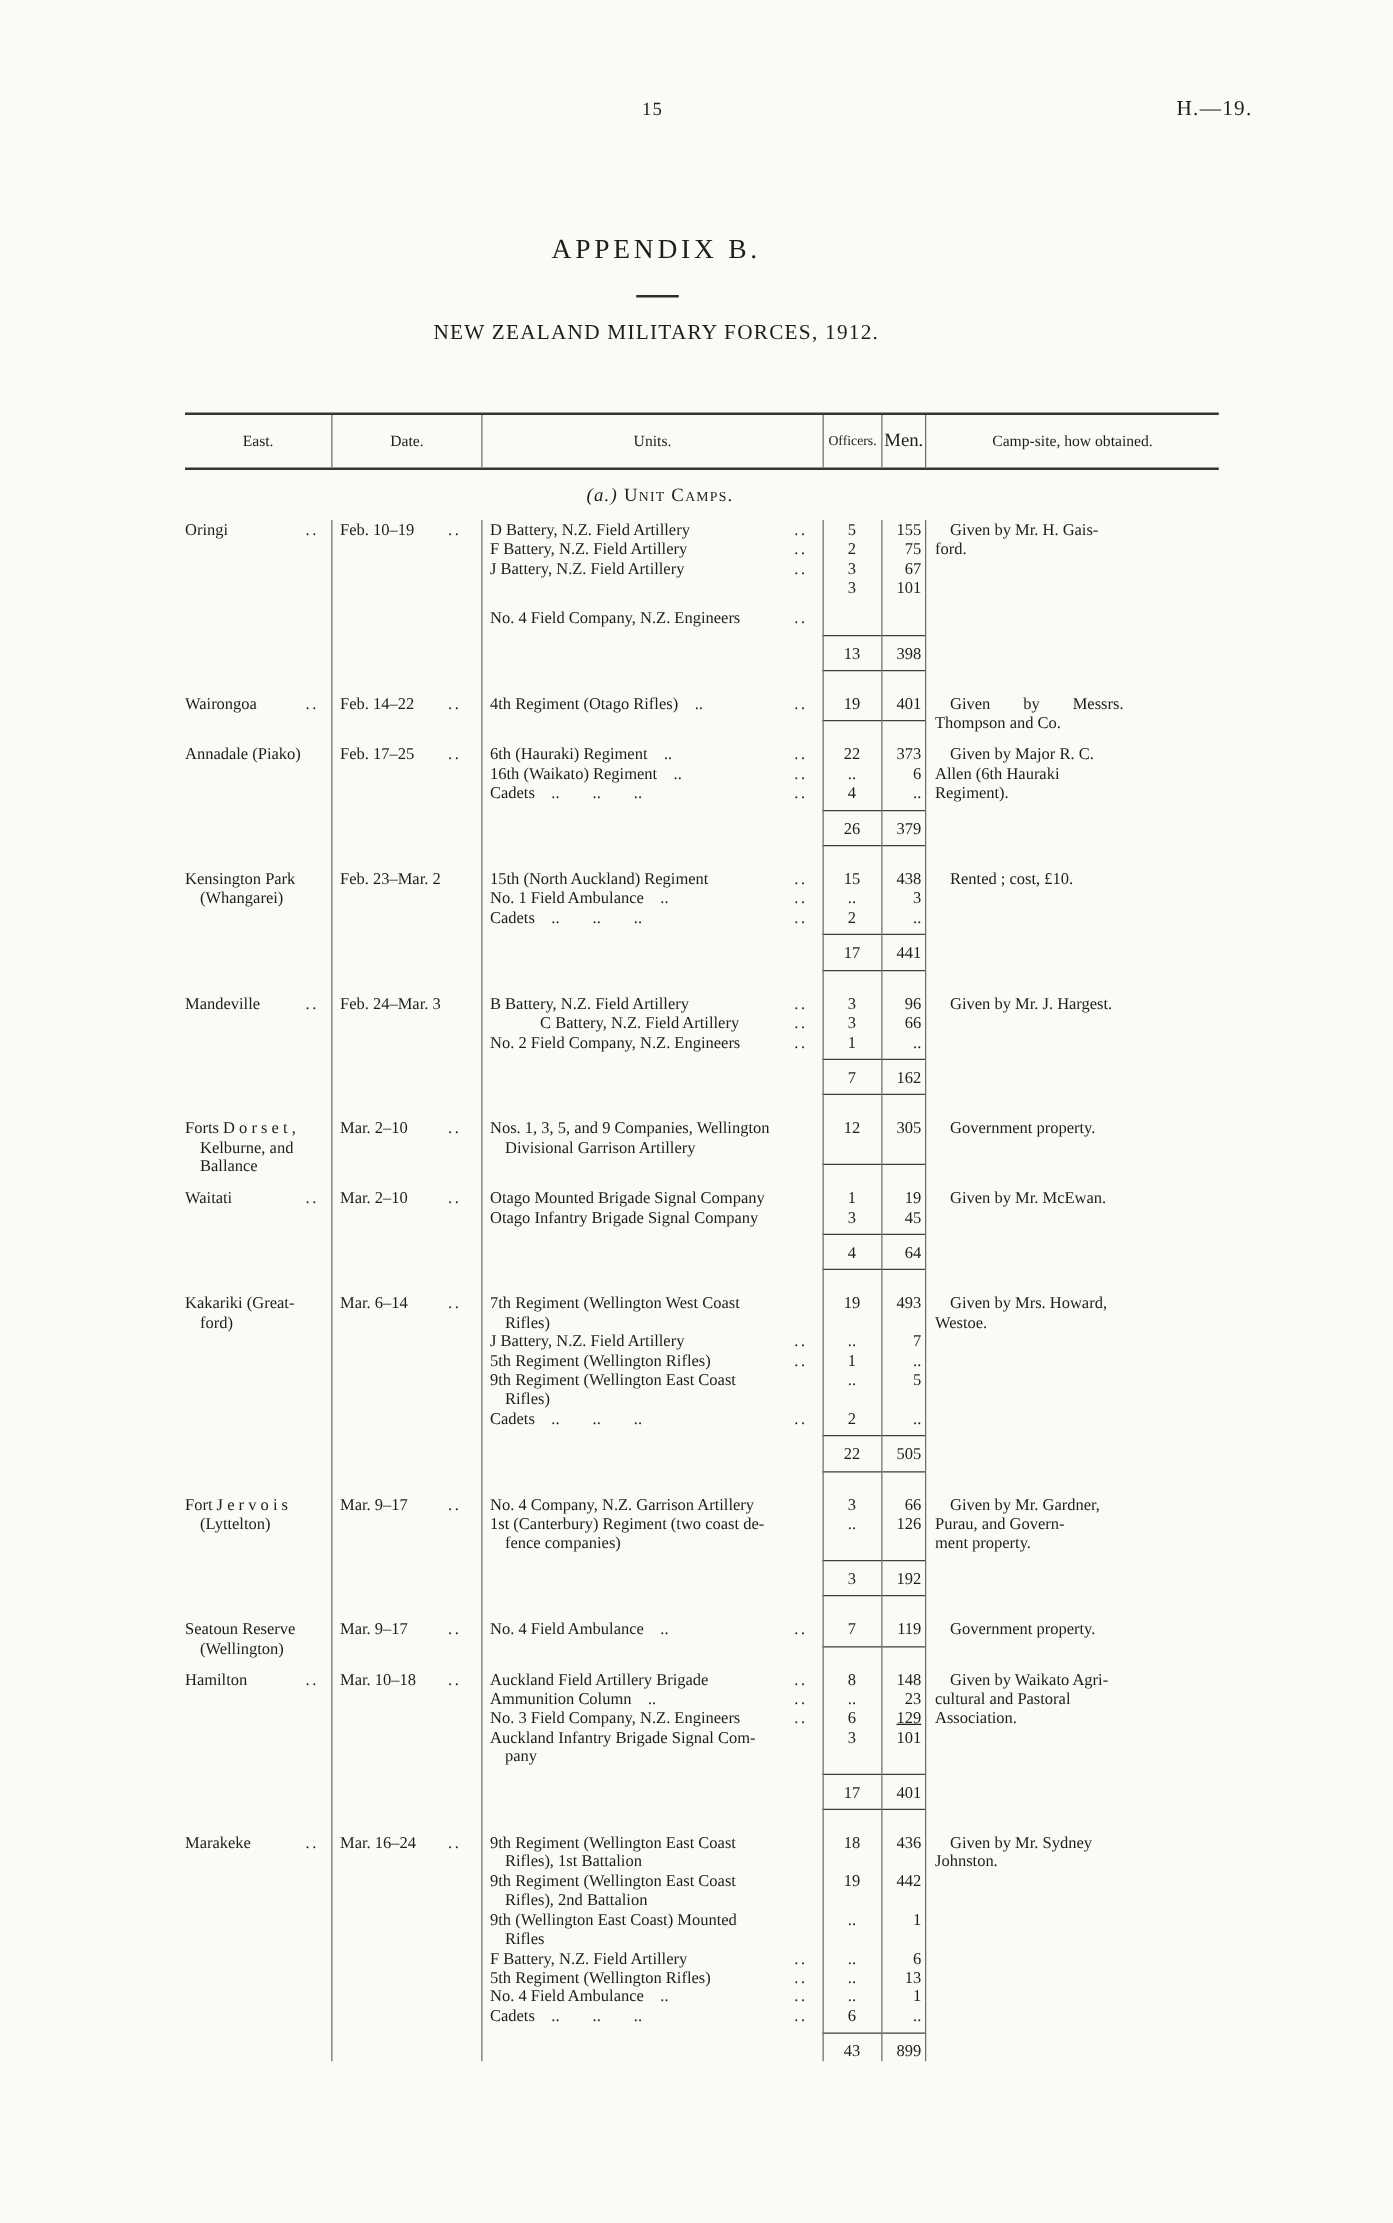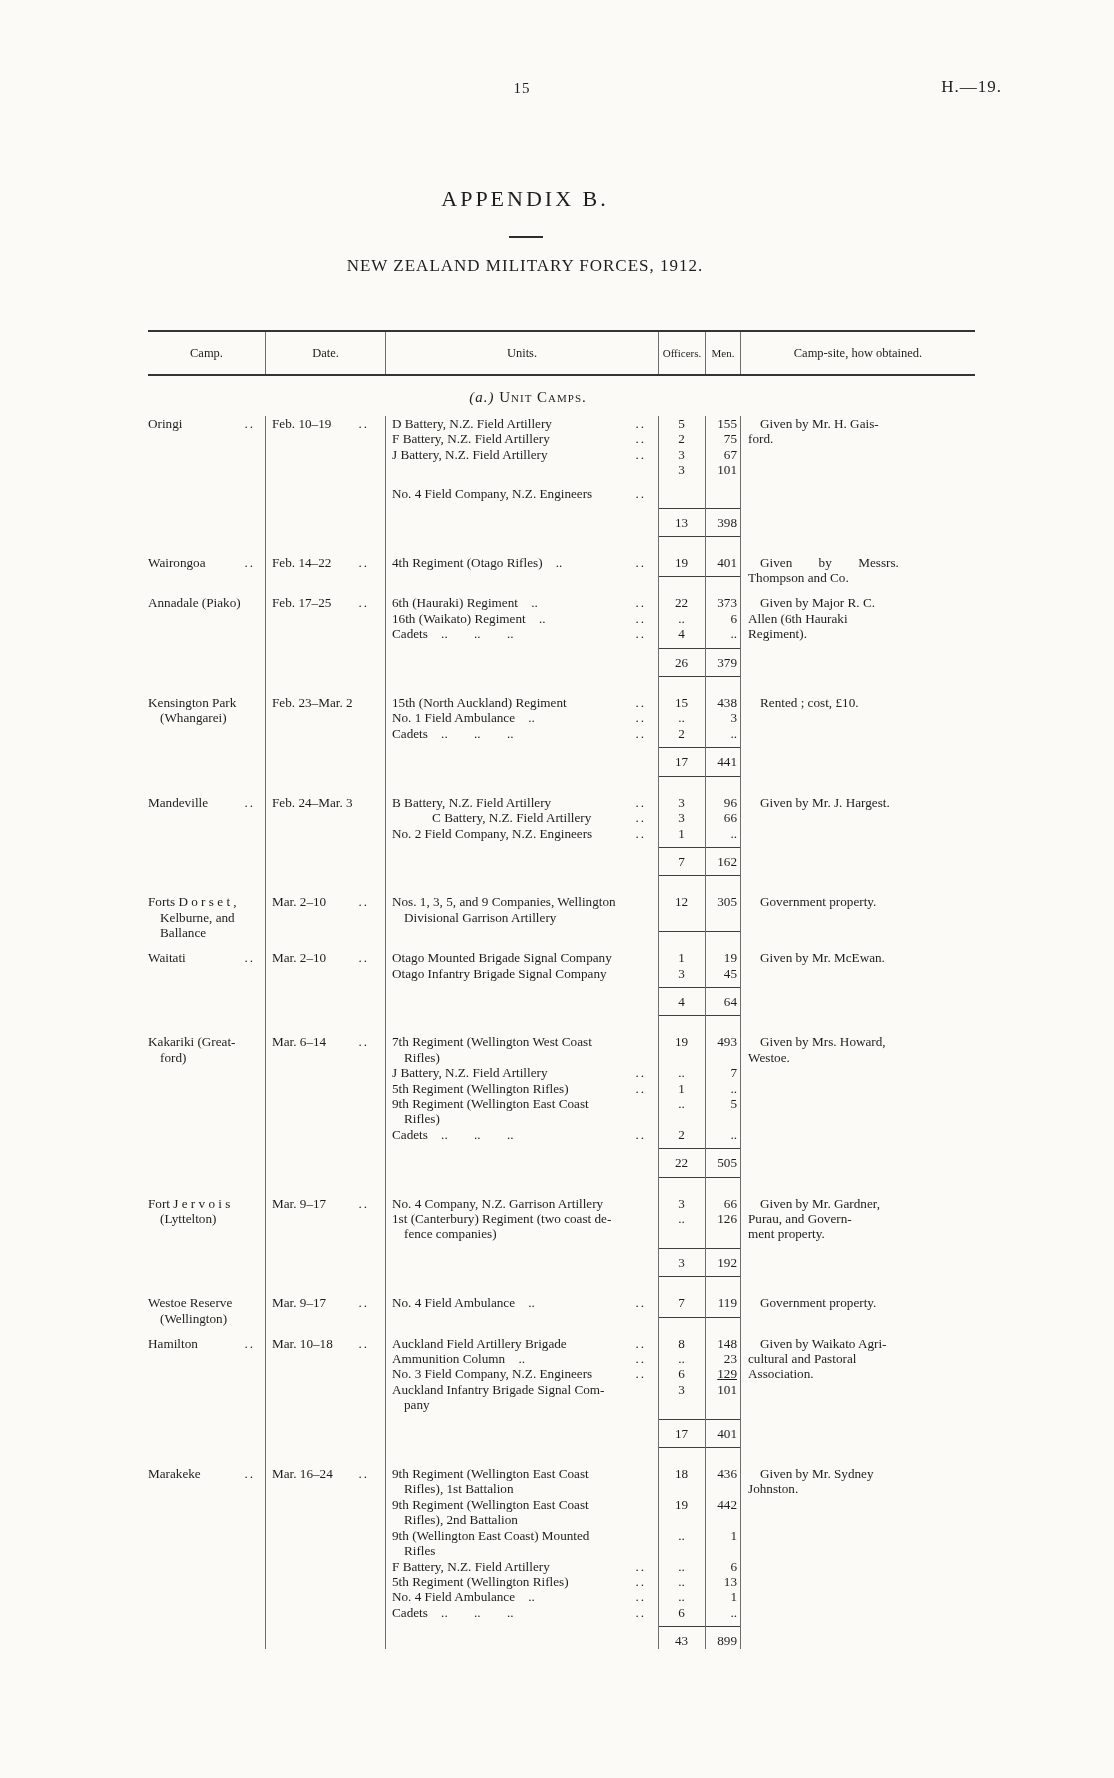--- a/index.html
+++ b/index.html
@@ -14,21 +14,21 @@
   .title-rule{position:absolute;top:236px;left:509px;width:34px;border-top:2px solid #2c2c2c;}
   .subtitle{position:absolute;top:256px;left:0;width:1050px;text-align:center;
         font-size:17px;letter-spacing:1px;}
   .ftable{position:absolute;top:330px;left:148px;width:827px;}
   .thead{display:grid;grid-template-columns:117px 120px 273px 47px 35px 235px;
         border-top:2px solid #343434;border-bottom:2px solid #343434;height:42px;}
   .th{display:flex;align-items:center;justify-content:center;text-align:center;
         font-size:12.5px;}
   .th + .th{border-left:1px solid #6e6e6e;}
   .th.off{font-size:11px;}
-  .th.men{font-size:11px;}
+  .th.men{font-size:15px;}
   .section-heading{margin:13px 0 3px 60px;width:640px;text-align:center;
         font-size:15px;letter-spacing:1px;}
   .it{font-style:italic;}
   .sc{font-variant:small-caps;letter-spacing:1px;}
   #groups{position:relative;margin-top:10px;font-size:13.2px;line-height:15.4px;}
   .vline{position:absolute;top:0;bottom:0;width:0;border-left:1px solid #6e6e6e;}
   .v1{left:117px}.v2{left:237px}.v3{left:510px}.v4{left:557px}.v5{left:592px}
   .group{display:grid;grid-template-columns:117px 120px 273px 47px 35px 235px;
         align-items:start;margin-bottom:14px;}
   .group:last-child{margin-bottom:0;}
@@ -54,21 +54,21 @@
 
 <div class="page">
   <div class="page-num">15</div>
   <div class="doc-ref">H.—19.</div>
   <div class="title">APPENDIX B.</div>
   <div class="title-rule"></div>
   <div class="subtitle">NEW ZEALAND MILITARY FORCES, 1912.</div>
 
   <div class="ftable">
     <div class="thead">
-      <div class="th">Camp.</div>
+      <div class="th">East.</div>
       <div class="th">Date.</div>
       <div class="th">Units.</div>
       <div class="th off">Officers.</div>
       <div class="th men">Men.</div>
       <div class="th">Camp-site, how obtained.</div>
     </div>
 
     <div class="section-heading">
       <span class="it">(a.)</span>
       <span class="sc">Unit Camps.</span>
@@ -352,21 +352,21 @@
           <div class="num off total" style="grid-area: 3 / 4;">3</div>
           <div class="num men total" style="grid-area: 3 / 5;">192</div>
           <div class="rule" style="grid-area: 4 / 4;"></div>
           <div class="rule" style="grid-area: 4 / 5;"></div>
           <div class="site-cell" style="grid-row: 1;"><span class="pre hang">Given by Mr. Gardner,
 Purau, and Govern-
 ment property.</span></div>
         </div>
         <div class="group">
           <div class="side-cell camp-cell" style="grid-area: 1 / 1;">
-            <span class="pre hang">Westoe Reserve
+            <span class="pre hang">Seatoun Reserve
 (Wellington)</span>
           </div>
           <div class="side-cell date-cell" style="grid-area: 1 / 2;">
             <span class="pre hang">Mar. 9–17</span>
             <span class="ldr ddots">..</span>
           </div>
           <div class="unit-cell" style="grid-row: 1;">
             <span class="pre hang utext">No. 4 Field Ambulance ..</span>
             <span class="ldr udots">..</span>
           </div>

